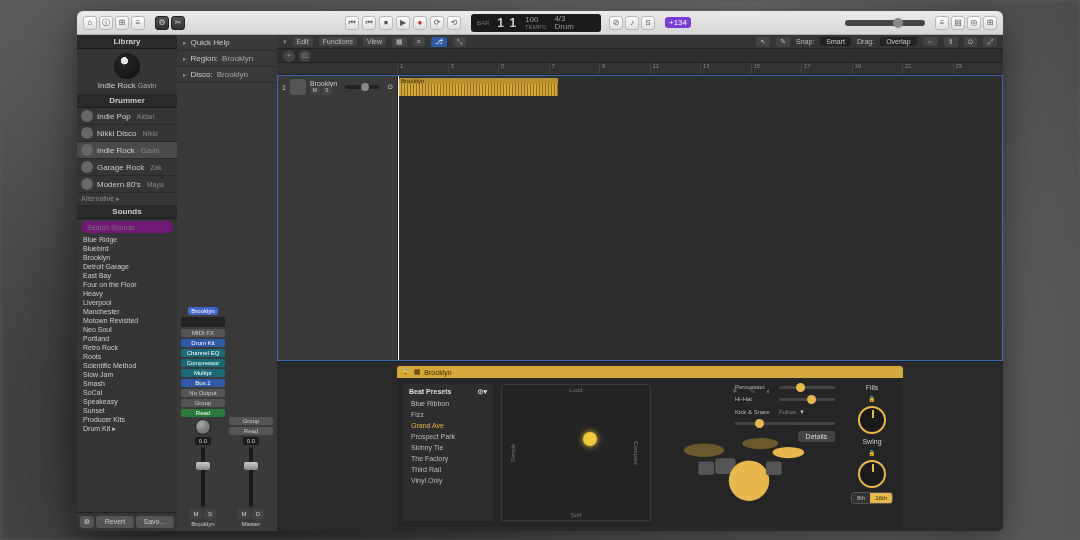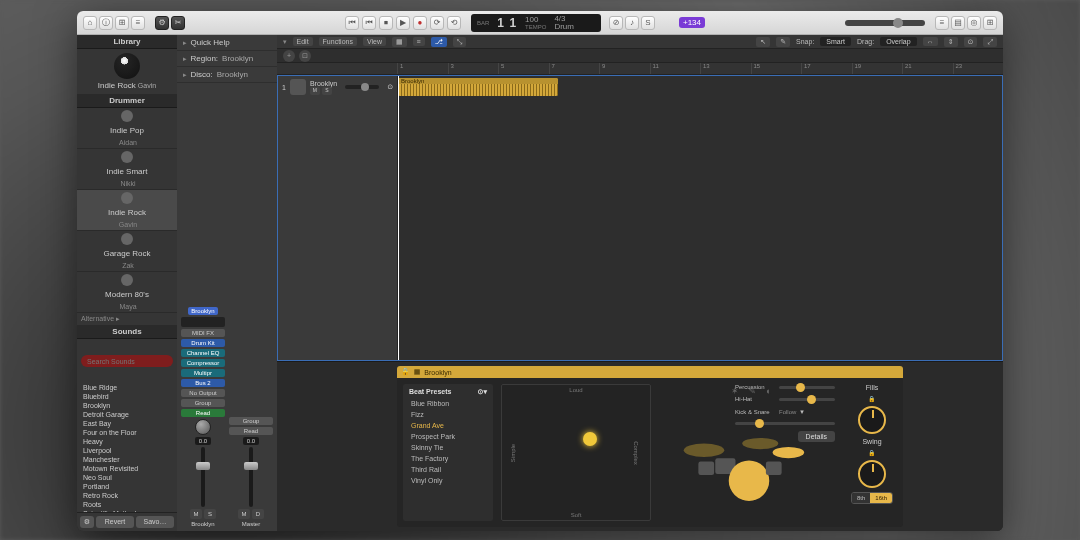--- a/index.html
+++ b/index.html
@@ -9,37 +9,37 @@
   .toolbar { height: 24px; background: linear-gradient(#ebebeb,#d6d6d6); border-bottom: 1px solid #b0b0b0; display: flex; align-items: center; padding: 0 6px; font-size: 9px; color: #444; }
   .tb-group { display: flex; gap: 2px; margin-right: 10px; }
   .tb-btn { width: 14px; height: 14px; border-radius: 3px; background: linear-gradient(#fff,#e0e0e0); border: 1px solid #b8b8b8; display: flex; align-items: center; justify-content: center; font-size: 8px; color: #555; }
   .tb-btn.dark { background: linear-gradient(#555,#333); color: #ccc; border-color: #222; }
   .transport { flex: 0 0 auto; display: flex; gap: 3px; margin-left: 150px; }
   .lcd { margin-left: 10px; width: 130px; height: 18px; background: #1a1a1a; border-radius: 3px; display: flex; align-items: center; padding: 0 6px; color: #9b9b9b; font-size: 8px; gap: 8px; }
   .lcd .big { color: #d0d0d0; font-size: 12px; font-weight: 600; letter-spacing: 1px; }
   .lcd .col { display: flex; flex-direction: column; line-height: 1; }
   .lcd .tiny { font-size: 6px; color: #777; }
   .tb-right { margin-left: auto; display: flex; gap: 2px; align-items: center; }
-  .purple { background: #7a3bd6; color: #fff; border-radius: 3px; padding: 1px 4px; font-size: 8px; margin-left: 14px; }
+  .purple { background: #7a3bd6; color: #fff; border-radius: 3px; padding: 1px 4px; font-size: 8px; }
   .master-vol { width: 80px; height: 6px; background: #444; border-radius: 3px; margin: 0 8px; position: relative; }
   .master-vol::after { content:''; position:absolute; left:60%; top:-2px; width:10px; height:10px; background:#888; border-radius:50%; }
   .main { flex: 1; display: flex; overflow: hidden; }
   
   .library { width: 100px; background: #353535; display: flex; flex-direction: column; font-size: 8px; color: #ccc; }
   .lib-h { background: #2a2a2a; text-align: center; padding: 2px 0; font-weight: 600; border-bottom: 1px solid #1a1a1a; }
   .avatar-box { display:flex; flex-direction:column; align-items:center; padding: 4px 0; }
   .avatar { width: 26px; height: 26px; border-radius: 50%; background: radial-gradient(circle at 40% 30%, #fff 0%, #ddd 15%, #222 16%, #111 100%); margin-bottom: 2px; }
   .lib-sub { font-size: 7px; color: #aaa; }
   .drummer-list { flex: 0 0 auto; }
-  .d-item { display:flex; align-items:center; gap:4px; padding: 2px 4px; border-bottom: 1px solid #2a2a2a; flex-direction: column; }
+  .d-item { display:flex; align-items:center; gap:4px; padding: 2px 4px; border-bottom: 1px solid #2a2a2a; }
   .d-item.sel { background: #4a4a4a; }
   .d-ava { width:12px; height:12px; border-radius:50%; background:#666; }
   .d-sub { color:#888; font-size:7px; margin-left:2px; }
   .alt { padding: 2px 4px; color:#888; font-size:7px; }
-  .search { margin: 16px 4px; height: 12px; background:#7f1d1d; border-radius:6px; border:none; color:#999; font-size:7px; padding:0 6px; width: calc(100% - 8px); }
+  .search { margin: 2px 4px; height: 12px; background:#701a75; border-radius:6px; border:none; color:#999; font-size:7px; padding:0 6px; width: calc(100% - 8px); }
   .sounds { flex:1; overflow:hidden; }
   .s-item { padding: 1px 6px; font-size:7px; color:#ccc; }
   .lib-foot { display:flex; gap:2px; padding:3px; border-top:1px solid #222; }
   .lib-foot .btn { flex:1; background:#555; border-radius:3px; text-align:center; font-size:7px; padding:2px 0; }
   .lib-foot .cog { flex:0 0 14px; }
   
   .inspector { width: 100px; background: #3a3a3a; font-size:8px; color:#ccc; display:flex; flex-direction:column; }
   .insp-row { display:flex; align-items:center; gap:4px; padding:3px 6px; border-bottom:1px solid #2e2e2e; }
   .tri { font-size:7px; color:#888; }
   .insp-val { color:#aaa; }
@@ -181,21 +181,21 @@
       </div>
       <div class="lib-h">Drummer</div>
       <div class="drummer-list" id="drummer-list">
           <div class="d-item">
             <div class="d-ava"></div>
             <span>Indie Pop</span>
             <span class="d-sub">Aidan</span>
           </div>
           <div class="d-item">
             <div class="d-ava"></div>
-            <span>Indie Smart</span>
+            <span>Nikki Disco</span>
             <span class="d-sub">Nikki</span>
           </div>
           <div class="d-item sel">
             <div class="d-ava"></div>
             <span>Indie Rock</span>
             <span class="d-sub">Gavin</span>
           </div>
           <div class="d-item">
             <div class="d-ava"></div>
             <span>Garage Rock</span>

